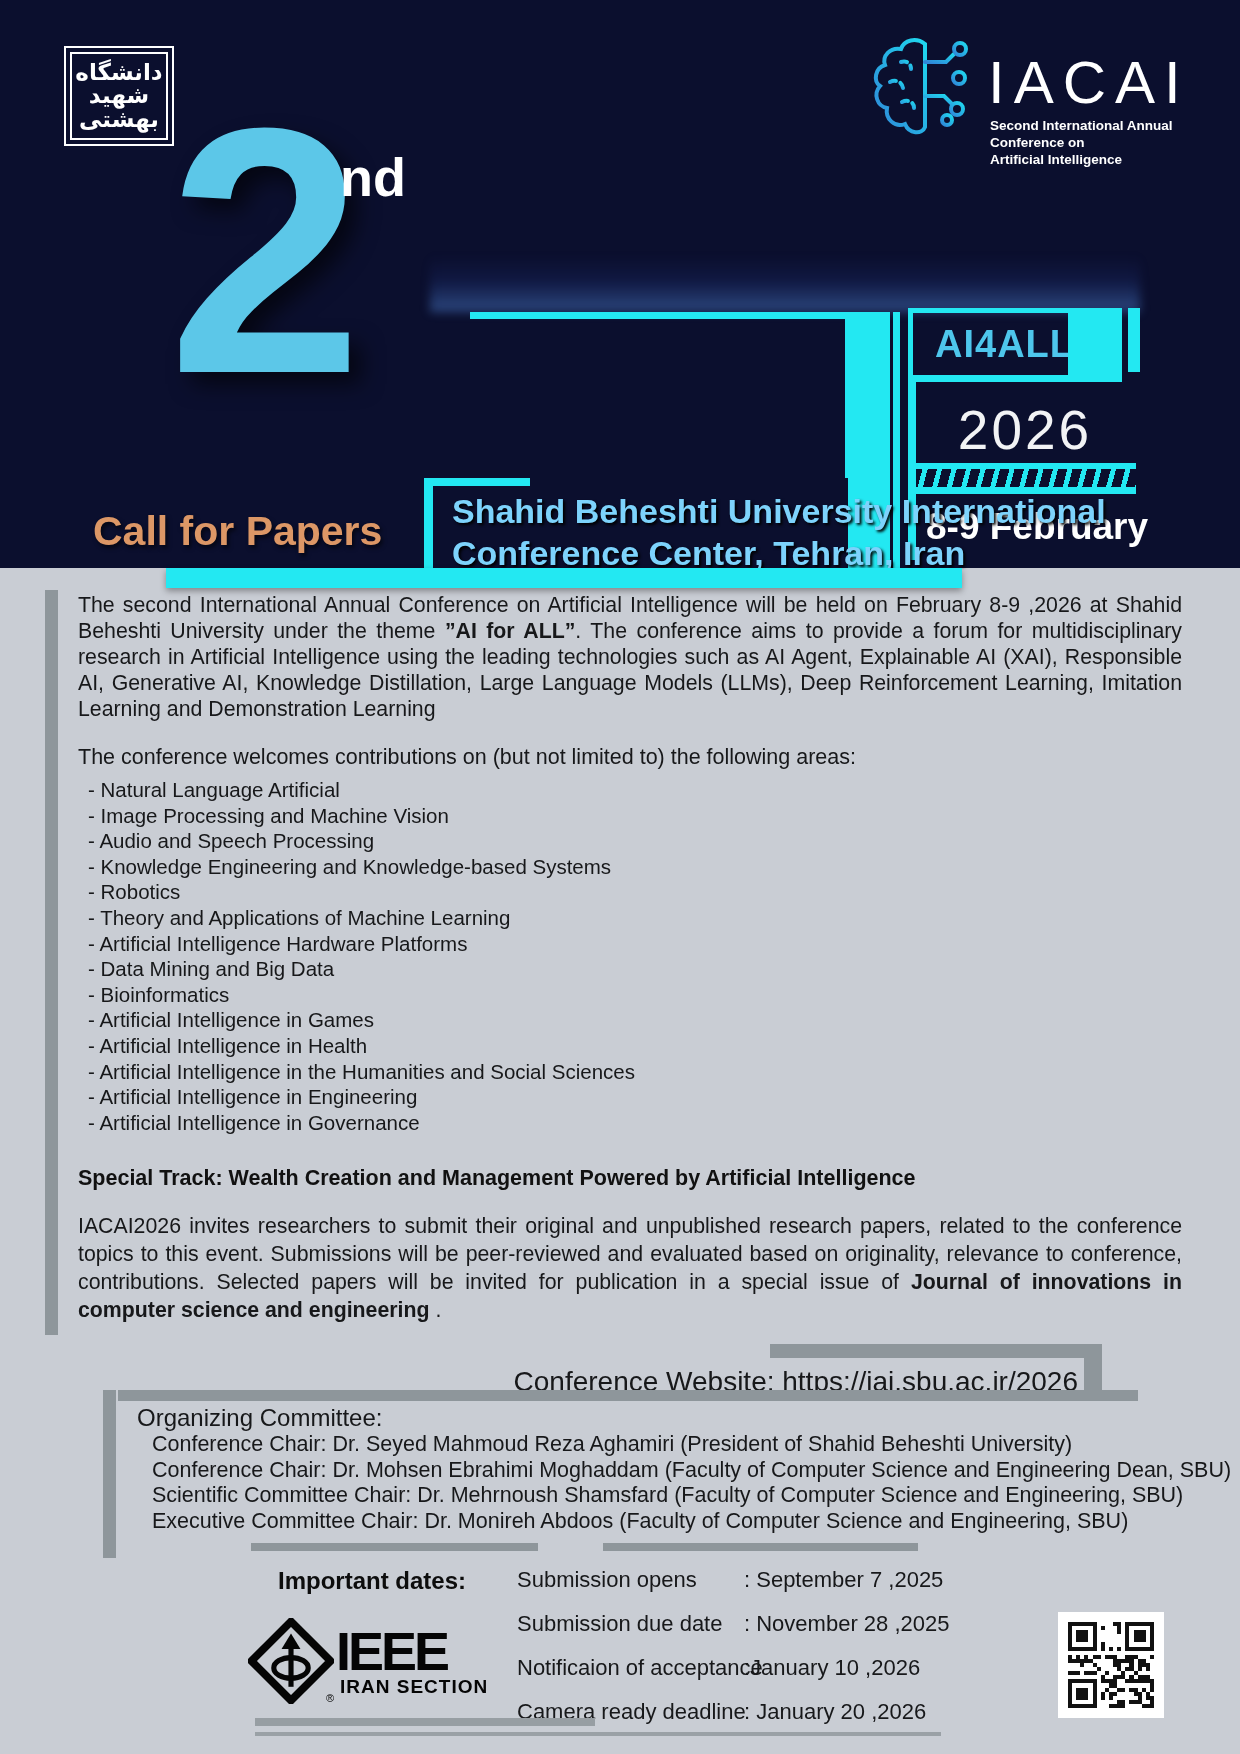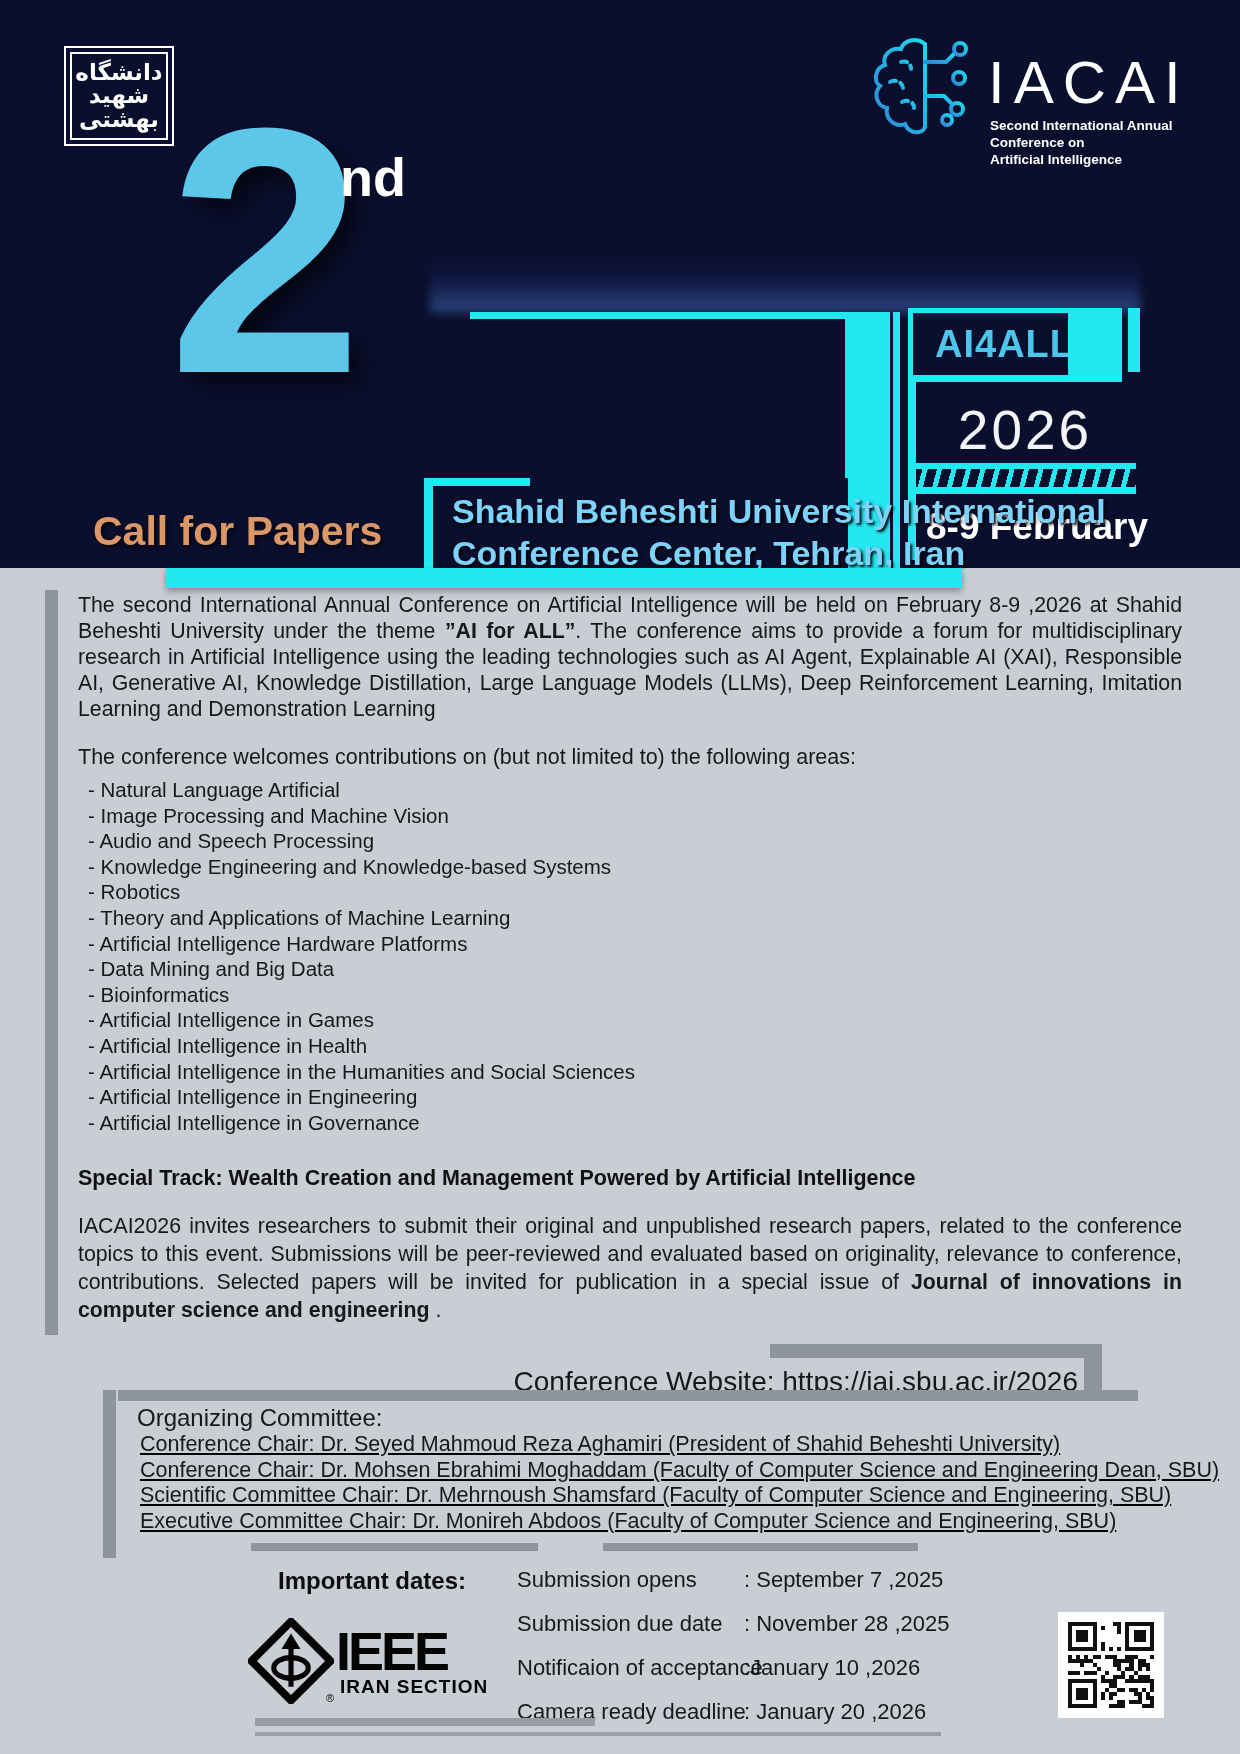--- a/index.html
+++ b/index.html
@@ -160,21 +160,21 @@
 
   <p class="abs para para2" style="left:78px;top:1212px;width:1104px;"><span> IACAI2026 invites researchers to submit their original and unpublished research papers, related to the conference topics to this event. Submissions will be peer-reviewed and evaluated based on originality, relevance to conference, contributions. Selected papers will be invited for publication in a special issue of </span><b>Journal of innovations in computer science and engineering</b><span> .</span></p>
 
   <div class="abs gray-accent" style="left:770px;top:1344px;width:332px;height:14px;"></div>
   <div class="abs gray-accent" style="left:1084px;top:1344px;width:18px;height:56px;"></div>
   <div class="abs website" style="left:480px;top:1366px;width:598px;">Conference Website: https://iai.sbu.ac.ir/2026</div>
 
   <div class="abs gray-accent" style="left:118px;top:1390px;width:1020px;height:11px;"></div>
   <div class="abs gray-accent" style="left:103px;top:1390px;width:13px;height:168px;"></div>
   <div class="abs comm-head" style="left:137px;top:1404px;">Organizing Committee:</div>
-  <div class="abs" style="left:140px;top:1432px;text-decoration:underline;">
+  <div class="abs" style="left:152px;top:1432px;">
     <div class="comm-member">Conference Chair: Dr. Seyed Mahmoud Reza Aghamiri (President of Shahid Beheshti University)</div>
     <div class="comm-member">Conference Chair: Dr. Mohsen Ebrahimi Moghaddam (Faculty of Computer Science and Engineering Dean, SBU)</div>
     <div class="comm-member">Scientific Committee Chair: Dr. Mehrnoush Shamsfard (Faculty of Computer Science and Engineering, SBU)</div>
     <div class="comm-member">Executive Committee Chair: Dr. Monireh Abdoos (Faculty of Computer Science and Engineering, SBU)</div>
   </div>
 
   <div class="abs gray-accent" style="left:251px;top:1543px;width:287px;height:8px;"></div>
   <div class="abs gray-accent" style="left:603px;top:1543px;width:315px;height:8px;"></div>
   <div class="abs dates-head" style="left:278px;top:1567px;">Important dates:</div>
 

